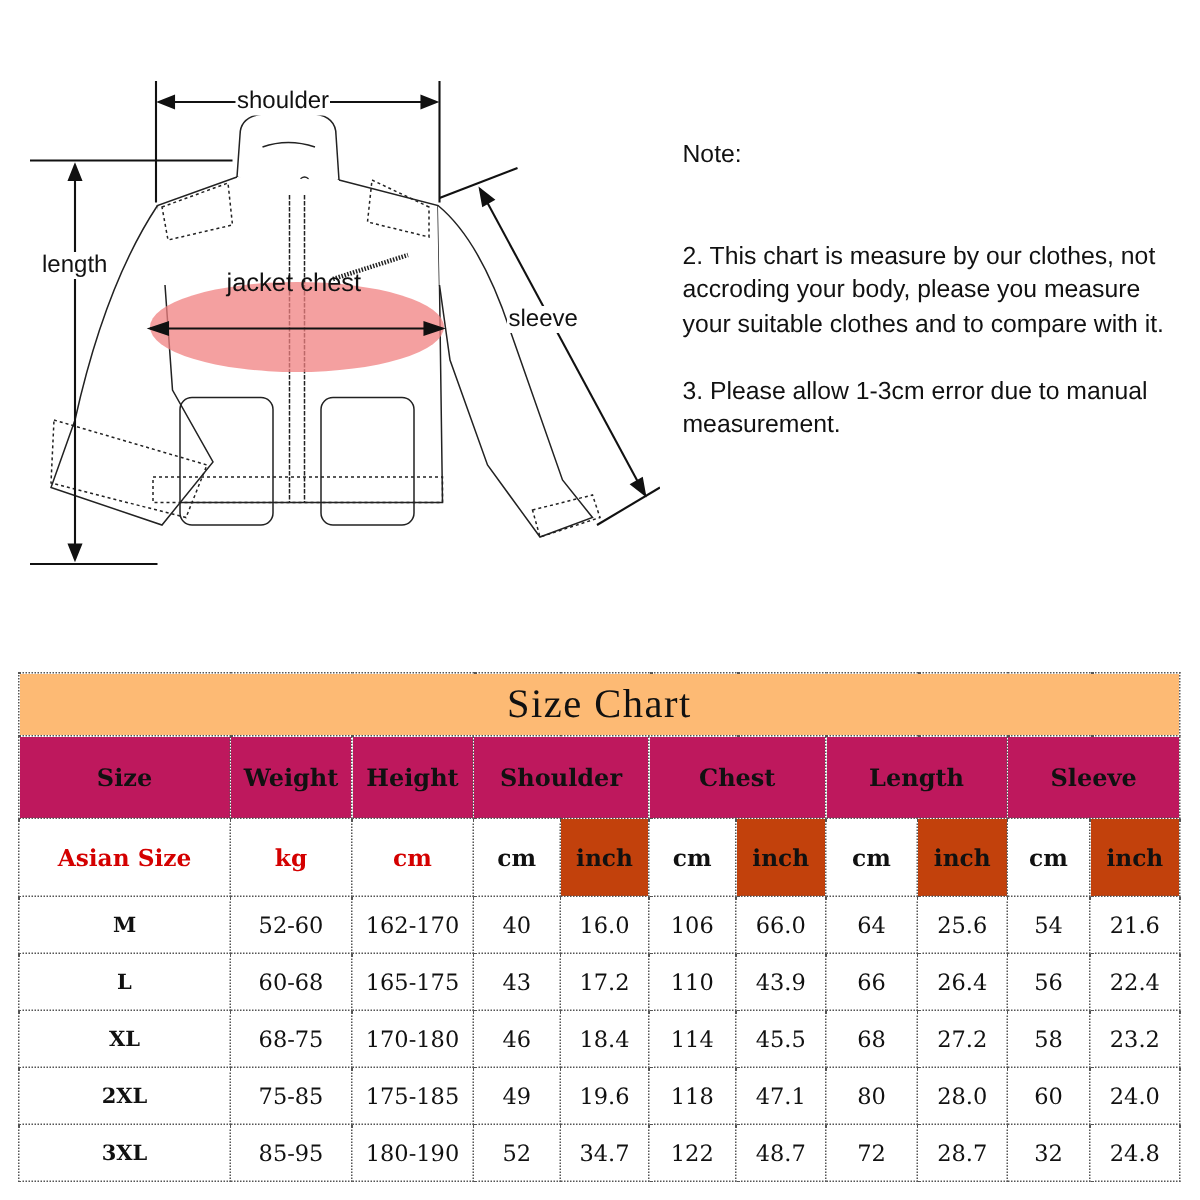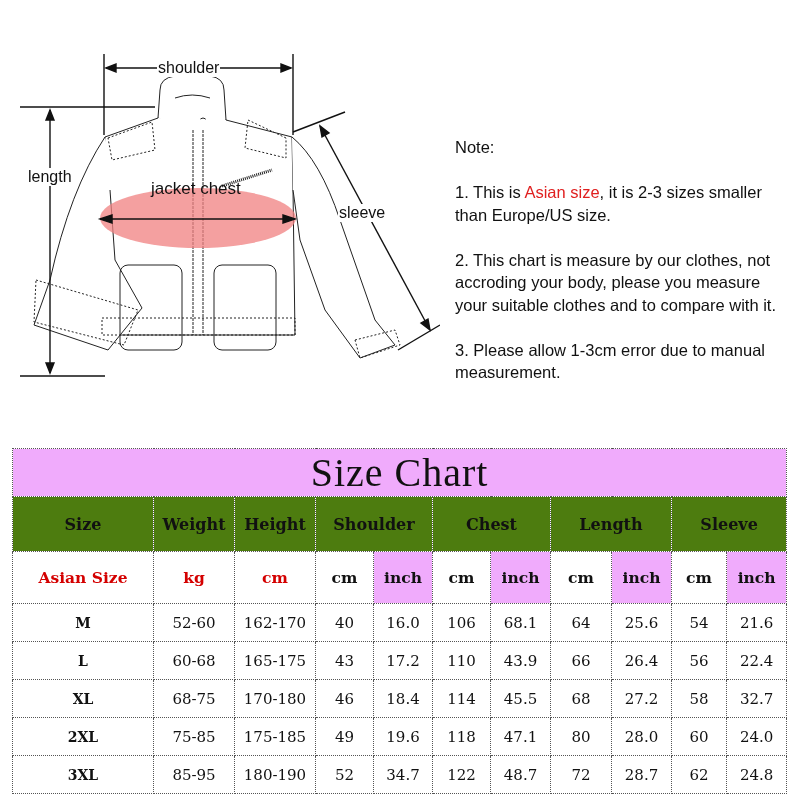--- a/index.html
+++ b/index.html
@@ -4,31 +4,31 @@
 <style>
   * { box-sizing: border-box; margin: 0; padding: 0; }
   html, body { width: 800px; height: 800px; background: #ffffff; overflow: hidden; }
   body { position: relative; font-family: "Liberation Sans", sans-serif; }
 
   .diagram { position: absolute; left: 0; top: 40px; width: 440px; height: 350px; }
   .diagram svg { width: 440px; height: 350px; display: block; }
   .dlabel { position: absolute; font-family: "Liberation Sans", sans-serif; font-size: 16px; color: #111; background: #fff; padding: 0 1px; line-height: 18px; }
   .dlabel.chest { background: transparent; font-size: 17px; }
 
-  .notes { position: absolute; left: 455px; top: 92px; width: 340px; font-family: "Liberation Sans", sans-serif; font-size: 16.5px; color: #111; line-height: 22.5px; margin-top: 44px; }
+  .notes { position: absolute; left: 455px; top: 92px; width: 340px; font-family: "Liberation Sans", sans-serif; font-size: 16.5px; color: #111; line-height: 22.5px; }
   .notes p { margin: 0; }
   .notes .gap { height: 22.5px; }
   .notes .red { color: #e02020; }
 
   table.size { position: absolute; left: 12px; top: 448px; width: 774px; border-collapse: collapse; table-layout: fixed; font-family: "DejaVu Serif", "Liberation Serif", serif; color: #111; }
   table.size td { border: 1px dotted #555; text-align: center; vertical-align: middle; font-size: 14px; font-weight: bold; padding: 0; overflow: hidden; white-space: nowrap; }
-  table.size tr.title td { height: 42px; font-family: "Liberation Serif", "DejaVu Serif", serif; font-weight: normal; font-size: 40px; letter-spacing: 1px; background: #f0abfc; }
-  table.size tr.head td { height: 55px; background: #4d7c0f; font-size: 16px; }
+  table.size tr.title td { height: 42px; font-family: "Liberation Serif", "DejaVu Serif", serif; font-weight: normal; font-size: 27px; letter-spacing: 1px; background: #fdba74; }
+  table.size tr.head td { height: 55px; background: #be185d; font-size: 16px; }
   table.size tr.units td { height: 52px; background: #fff; font-size: 15.5px; }
-  table.size tr.units td.gray { background: #f0abfc; }
+  table.size tr.units td.gray { background: #c2410c; }
   table.size tr.units td.red { color: #d40000; }
   table.size tr.data td { height: 38px; font-size: 15px; font-weight: normal; background: #fff; }
   table.size tr.data td.sz { font-weight: bold; font-size: 14px; }
 </style>
 </head>
 <body>
 
 <div class="diagram">
   <svg viewBox="0 0 440 350">
     <g fill="none" stroke="#222" stroke-width="1">
@@ -88,23 +88,20 @@
   </svg>
   <span class="dlabel" style="left:157px;top:19px;">shoulder</span>
   <span class="dlabel" style="left:27px;top:128px;">length</span>
   <span class="dlabel chest" style="left:150px;top:140px;">jacket chest</span>
   <span class="dlabel" style="left:338px;top:164px;">sleeve</span>
 </div>
 
 <div class="notes">
   <p>Note:</p>
   <div class="gap"></div>
-  <p>
-    <span>1. This is </span><span class="red">Asian size</span><span>, it is 2-3 sizes smaller than Europe/US size.</span>
-  </p>
   <div class="gap"></div>
   <p>2. This chart is measure by our clothes, not accroding your body, please you measure your suitable clothes and to compare with it.</p>
   <div class="gap"></div>
   <p>3. Please allow 1-3cm error due to manual measurement.</p>
 </div>
 
 <table class="size">
   <colgroup>
     <col style="width:141px">
       <col style="width:81px">
@@ -144,21 +141,21 @@
     <td>cm</td>
     <td class="gray">inch</td>
   </tr>
   <tr class="data">
     <td class="sz">M</td>
     <td>52-60</td>
     <td>162-170</td>
     <td>40</td>
     <td>16.0</td>
     <td>106</td>
-    <td>68.1</td>
+    <td>66.0</td>
     <td>64</td>
     <td>25.6</td>
     <td>54</td>
     <td>21.6</td>
   </tr>
   <tr class="data">
     <td class="sz">L</td>
     <td>60-68</td>
     <td>165-175</td>
     <td>43</td>
@@ -174,21 +171,21 @@
     <td class="sz">XL</td>
     <td>68-75</td>
     <td>170-180</td>
     <td>46</td>
     <td>18.4</td>
     <td>114</td>
     <td>45.5</td>
     <td>68</td>
     <td>27.2</td>
     <td>58</td>
-    <td>32.7</td>
+    <td>23.2</td>
   </tr>
   <tr class="data">
     <td class="sz">2XL</td>
     <td>75-85</td>
     <td>175-185</td>
     <td>49</td>
     <td>19.6</td>
     <td>118</td>
     <td>47.1</td>
     <td>80</td>
@@ -199,17 +196,17 @@
   <tr class="data">
     <td class="sz">3XL</td>
     <td>85-95</td>
     <td>180-190</td>
     <td>52</td>
     <td>34.7</td>
     <td>122</td>
     <td>48.7</td>
     <td>72</td>
     <td>28.7</td>
-    <td>62</td>
+    <td>32</td>
     <td>24.8</td>
   </tr>
 </tbody>
   </table>
 
 </body></html>

